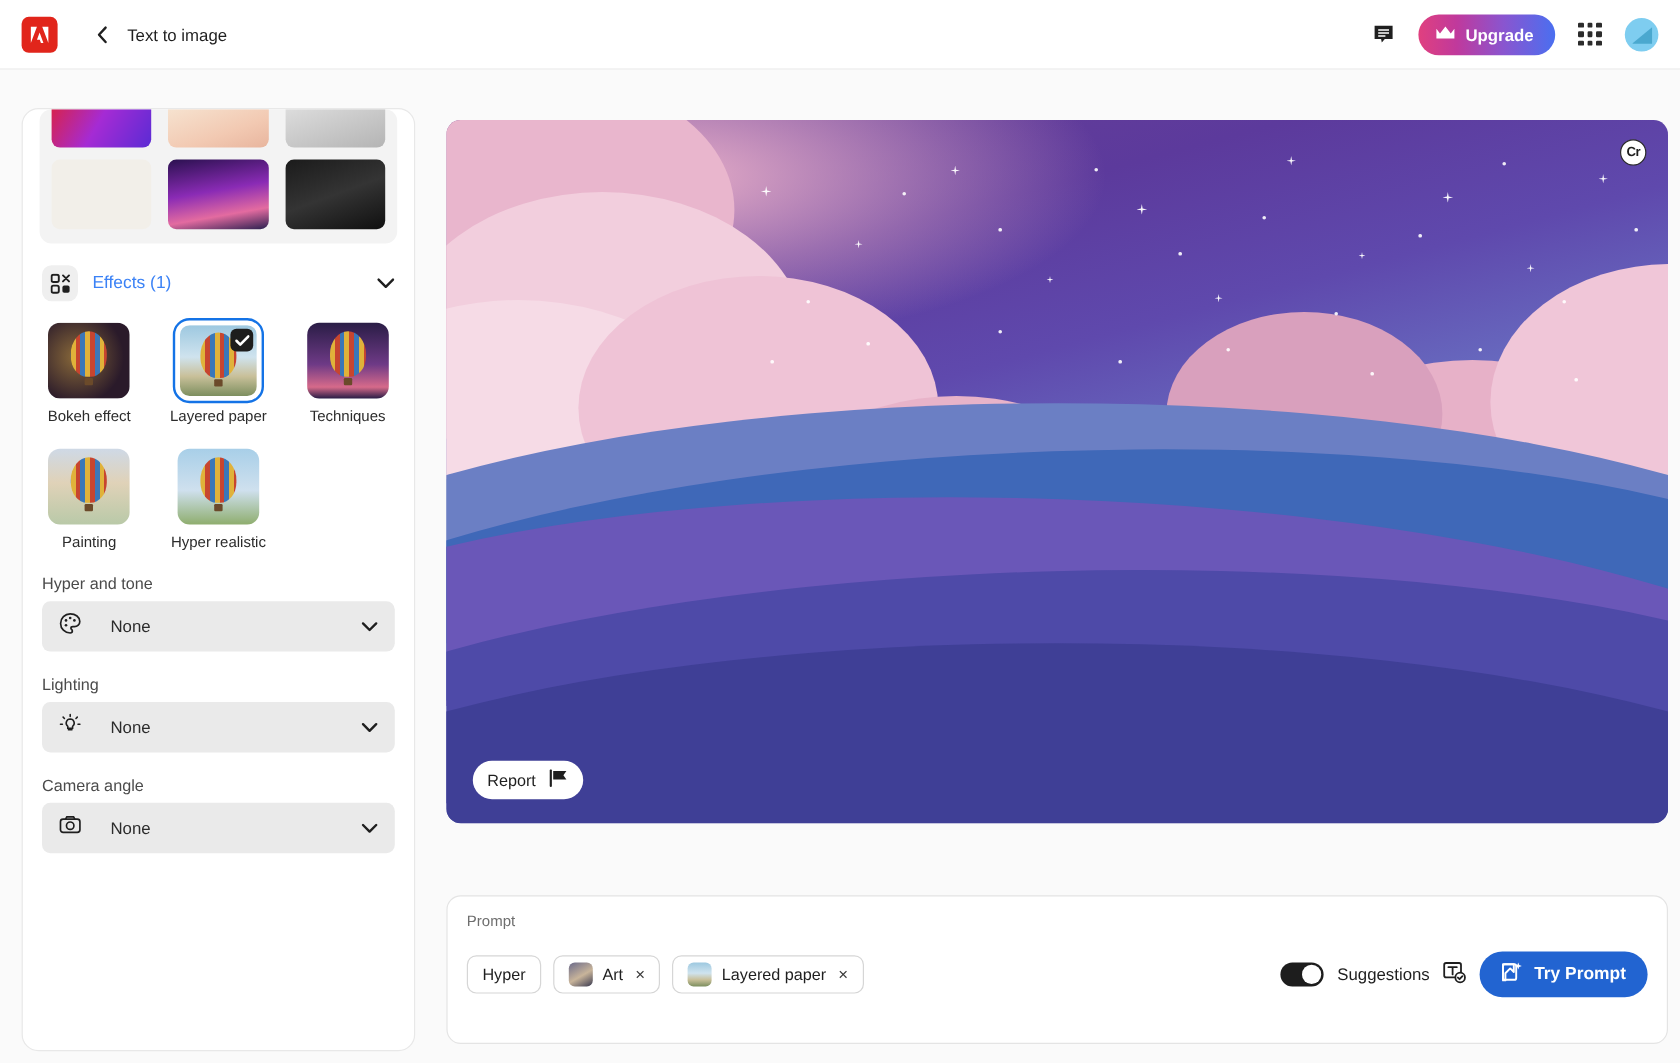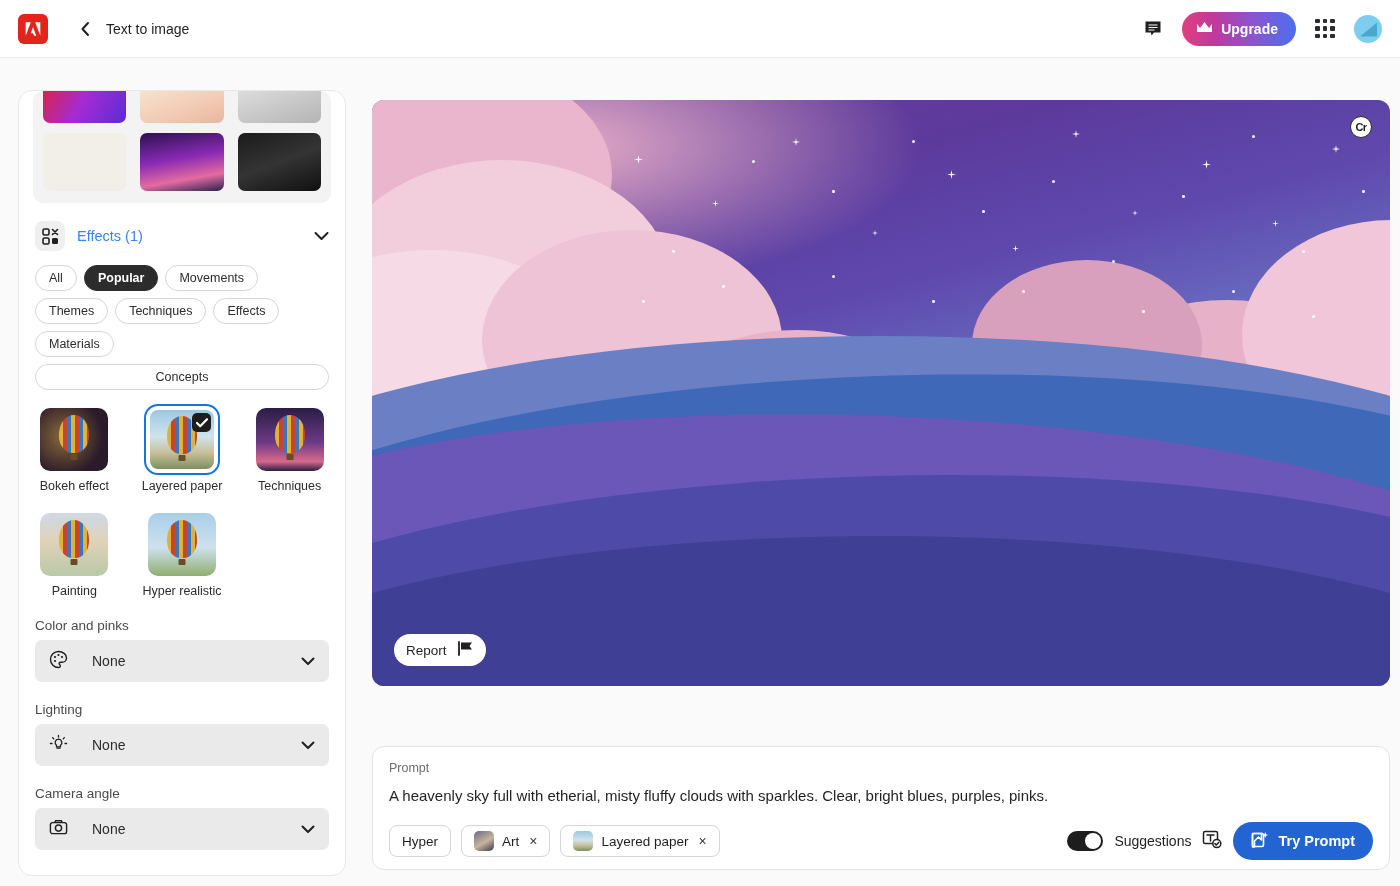--- a/index.html
+++ b/index.html
@@ -304,30 +304,20 @@
         </svg>
       </div>
       <div class="section-title">Effects (1)</div>
       <div class="section-chevron">
         <svg width="15" height="10" viewBox="0 0 15 10">
             <path d="M1.5 2l6 6 6-6" stroke="#1f1f1f" stroke-width="2" fill="none" stroke-linecap="round" stroke-linejoin="round"></path>
           </svg>
       </div>
     </div>
 
-    <div class="chips">
-      <button class="chip selected" style="background:#fff;color:#2c2c2c;border-color:#d6d6d6;font-weight:normal;">All</button>
-      <button class="chip selected">Popular</button>
-      <button class="chip">Movements</button>
-      <button class="chip">Themes</button>
-      <button class="chip">Techniques</button>
-      <button class="chip">Effects</button>
-      <button class="chip">Materials</button>
-      <button class="chip full">Concepts</button>
-    </div>
 
     <div class="effects-grid">
       <div class="effect-item">
         <div class="effect-thumb ef1">
             <div class="balloon"></div>
           </div>
         <div class="effect-label">Bokeh effect</div>
       </div>
       <div class="effect-item selected">
         <div class="effect-thumb ef2">
@@ -354,21 +344,21 @@
       </div>
       <div class="effect-item" style="margin-top:14px;">
         <div class="effect-thumb ef6">
             <div class="balloon"></div>
           </div>
         <div class="effect-label">Hyper realistic</div>
       </div>
     </div>
 
     <div class="field-group">
-      <div class="field-label">Color and pinks</div>
+      <div class="field-label">Hyper and tone</div>
       <div class="select-box">
         <span>
           <svg width="19" height="19" viewBox="0 0 19 19">
               <path d="M9.5 1.5a8 8 0 100 16c1.2 0 1.8-.8 1.8-1.6 0-1.3-1.2-1.4-1.2-2.4 0-.8.7-1.3 1.6-1.3h1.4c2.4 0 4.4-1.9 4.4-4.3 0-3.6-3.6-6.4-8-6.4z" fill="none" stroke="#1f1f1f" stroke-width="1.4"></path>
               <circle cx="6" cy="7" r="1.1" fill="#1f1f1f"></circle>
               <circle cx="9.5" cy="5" r="1.1" fill="#1f1f1f"></circle>
               <circle cx="13" cy="7" r="1.1" fill="#1f1f1f"></circle>
               <circle cx="6" cy="11" r="1.1" fill="#1f1f1f"></circle>
             </svg>
         </span>
@@ -489,21 +479,20 @@
       <svg width="17" height="15" viewBox="0 0 17 15">
           <path d="M2 1v13" stroke="#1f1f1f" stroke-width="1.8" stroke-linecap="round"></path>
           <path d="M4 1.5h11l-2.5 3.5L15 8.5H4z" fill="#1f1f1f"></path>
         </svg>
     </span>
   </button>
 </div>
 
 <div class="prompt-bar">
   <div class="prompt-caption">Prompt</div>
-  <div class="prompt-text">A heavenly sky full with etherial, misty fluffy clouds with sparkles. Clear, bright blues, purples, pinks.</div>
 
   <div class="prompt-row">
     <button class="pill">Hyper</button>
 
     <button class="pill">
       <span class="pill-thumb" style="background:linear-gradient(150deg,#6a6a8a 0%,#c8b49a 55%,#3a3a50 100%);"></span>
       <span>Art</span>
       <span class="pill-x">×</span>
     </button>
 

